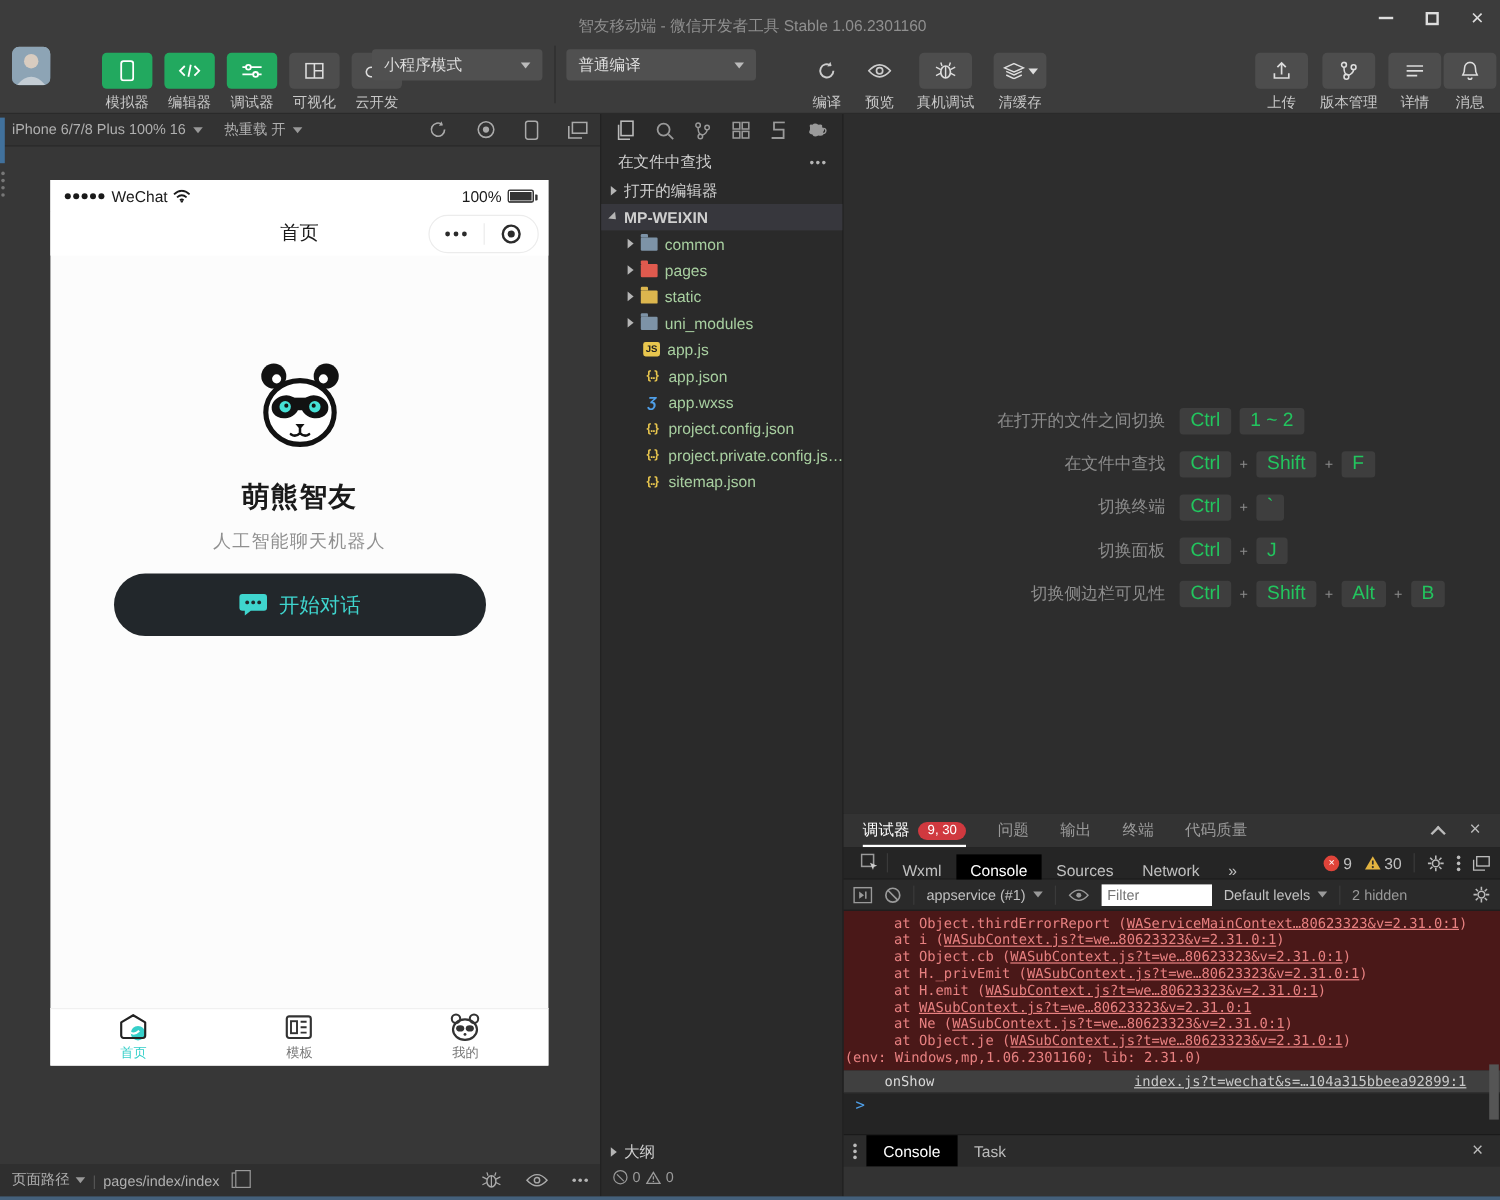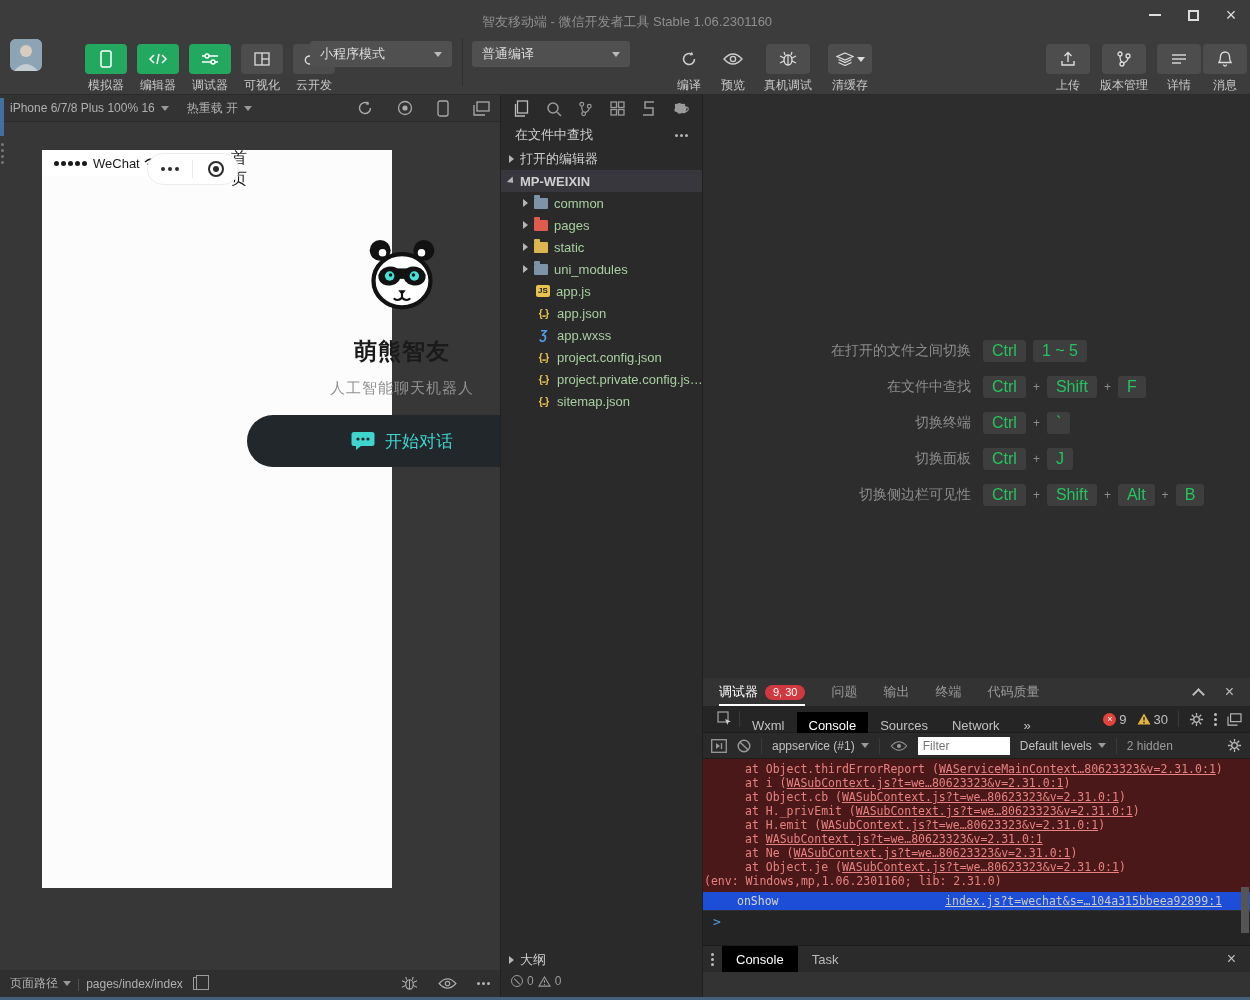--- a/index.html
+++ b/index.html
@@ -34,21 +34,21 @@
   .vsep { position:absolute; top:8px; width:1px; height:48px; background:#2e2e2e; }
 
   
   .sim { position:absolute; left:0; top:95px; width:500px; height:875px; background:#373737; }
   .sim-toolbar { height:27px; background:#333; border-bottom:1px solid #2a2a2a; display:flex; align-items:center; font-size:12px; color:#b0b0b0; padding:0 10px; gap:18px; }
   .sim-tool-right { margin-left:auto; display:flex; gap:24px; align-items:center; }
   .edge-accent { position:absolute; left:0; top:3px; width:4px; height:38px; background:#41719c; }
   .edge-dots { position:absolute; left:1px; top:48px; display:flex; flex-direction:column; gap:3px; }
   .edge-dots i { width:3px; height:3px; border-radius:50%; background:#777; }
 
-  .phone { position:absolute; left:42px; top:55px; width:350px; height:738px; background:#fcfcfc; display:flex; flex-direction:row; }
+  .phone { position:absolute; left:42px; top:55px; width:415px; height:738px; background:#fcfcfc; display:flex; flex-direction:column; }
   .p-status { height:26px; display:flex; align-items:center; padding:0 12px; font-size:13px; color:#1a1a1a; background:#fff; }
   .sig { display:flex; gap:2px; margin-right:6px; }
   .sig i { width:5px; height:5px; border-radius:50%; background:#1a1a1a; }
   .p-status-right { margin-left:auto; display:flex; align-items:center; gap:5px; }
   .battery { width:22px; height:11px; border:1px solid #333; border-radius:2px; position:relative; background:#333; box-shadow:inset 0 0 0 1px #fff; }
   .battery:after { content:""; position:absolute; right:-4px; top:3px; width:2px; height:5px; background:#333; border-radius:0 1px 1px 0; }
   .p-nav { height:37px; position:relative; background:#fff; display:flex; align-items:center; justify-content:center; font-size:16px; color:#1a1a1a; }
   .capsule { position:absolute; right:8px; top:3px; width:92px; height:32px; border:1px solid #ececec; border-radius:16px; display:flex; align-items:center; background:#fff; }
   .cap-half { flex:1; display:flex; align-items:center; justify-content:center; }
   .cap-div { width:1px; height:18px; background:#ececec; }
@@ -128,21 +128,21 @@
 
   .dbg-toolbar { height:26px; background:#2a2a2a; border-bottom:1px solid #1d1d1d; display:flex; align-items:center; padding:0 8px; gap:10px; font-size:12px; color:#c0c0c0; flex:none; }
   .filter-input { width:92px; height:18px; background:#fff; border:none; font-size:12px; color:#555; padding:0 5px; font-family:"Liberation Sans",sans-serif; }
   .sel-inline { display:flex; align-items:center; gap:6px; }
 
   .console { flex:1; overflow:hidden; position:relative; font-family:"DejaVu Sans Mono",monospace; font-size:11.5px; }
   .err-block { background:#4a1818; color:#e88181; padding:3px 0 4px 0; line-height:14px; }
   .stack-line { padding-left:42px; white-space:nowrap; }
   .env-line { padding-left:1px; }
   .err-link { text-decoration:underline; }
-  .log-row { height:19px; background:#1d4ed8; border-bottom:1px solid #303030; display:flex; align-items:center; padding:0 28px 0 34px; color:#d8d8d8; }
+  .log-row { height:19px; background:#404040; border-bottom:1px solid #303030; display:flex; align-items:center; padding:0 28px 0 34px; color:#d8d8d8; }
   .log-src { margin-left:auto; color:#c9c9c9; text-decoration:underline; }
   .prompt-row { height:20px; display:flex; align-items:center; padding-left:10px; color:#4f9fe8; font-size:13px; }
   .scroll-thumb { position:absolute; right:1px; top:128px; width:8px; height:46px; background:#555; }
 
   .dbg-bottombar { height:27px; background:#2b2b2b; border-top:1px solid #1a1a1a; display:flex; align-items:center; font-size:13px; color:#bbb; padding:0 8px; flex:none; }
   .bt-tab { padding:0 14px; height:27px; display:flex; align-items:center; }
   .bt-tab.active { background:#000; color:#fff; }
   .dbg-filler { height:25px; background:#333; flex:none; }
 
   .bottom-strip { position:absolute; left:0; top:997px; width:1250px; height:3px; background:#44607b; }
@@ -594,21 +594,21 @@
     </div>
   </div>
 </div>
 
 <div class="editor">
   <div class="shortcuts">
     <div class="sc-row">
       <span class="sc-label">在打开的文件之间切换</span>
       <span class="sc-keys">
           <span class="key">Ctrl</span>
-          <span class="key">1 ~ 5</span>
+          <span class="key">1 ~ 2</span>
         </span>
     </div>
     <div class="sc-row">
       <span class="sc-label">在文件中查找</span>
       <span class="sc-keys">
           <span class="key">Ctrl</span>
           <span class="plus">+</span>
           <span class="key">Shift</span>
           <span class="plus">+</span>
           <span class="key">F</span>

